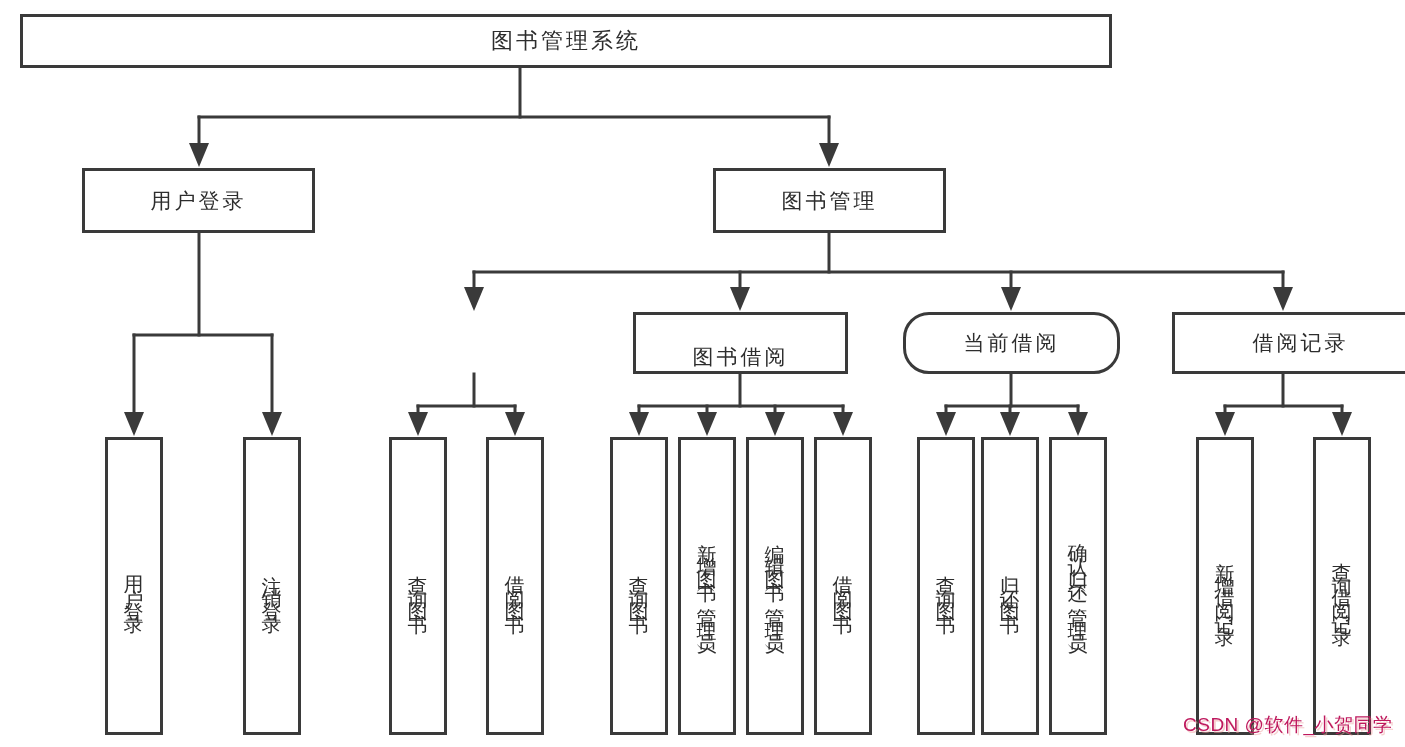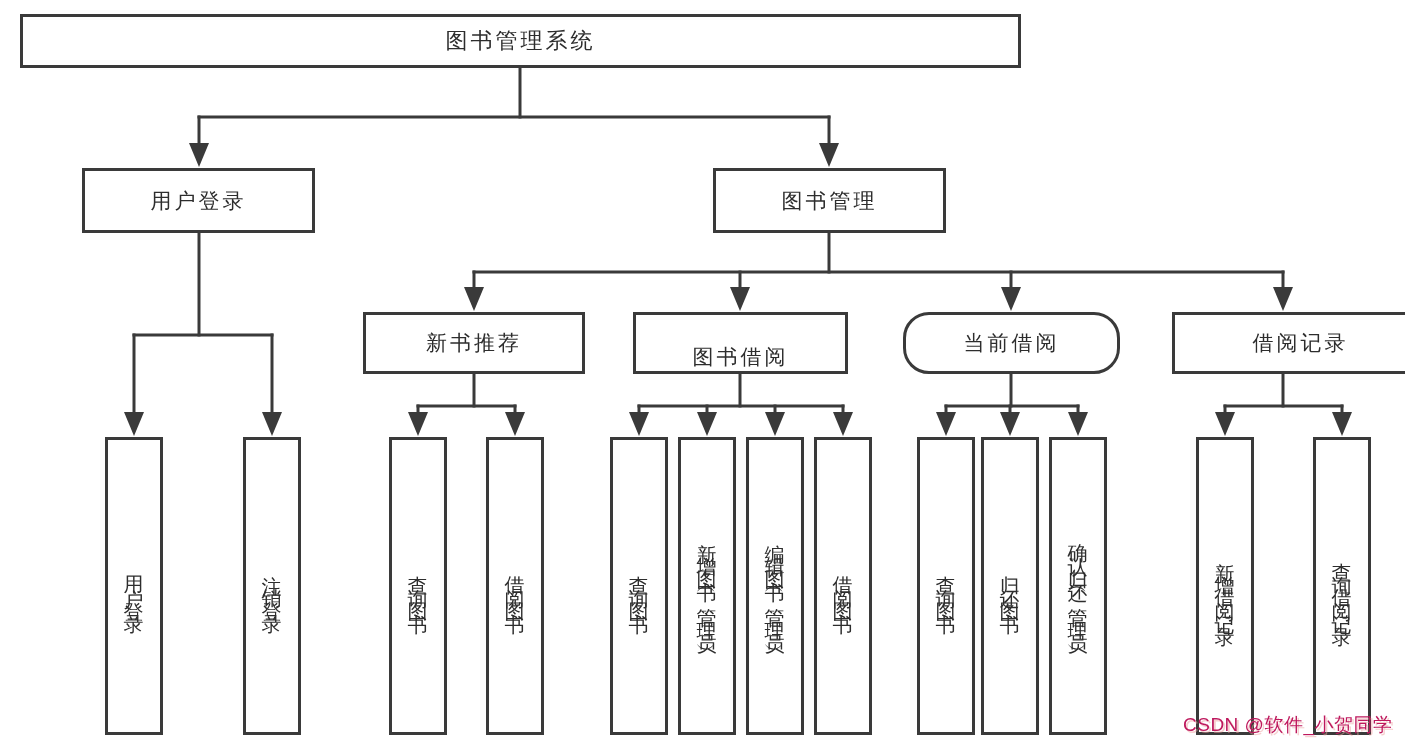--- a/index.html
+++ b/index.html
@@ -106,34 +106,31 @@
       <path d="M765,412 L785,412 L775,436 Z"></path>
       <path d="M833,412 L853,412 L843,436 Z"></path>
       <path d="M936,412 L956,412 L946,436 Z"></path>
       <path d="M1000,412 L1020,412 L1010,436 Z"></path>
       <path d="M1068,412 L1088,412 L1078,436 Z"></path>
       <path d="M1215,412 L1235,412 L1225,436 Z"></path>
       <path d="M1332,412 L1352,412 L1342,436 Z"></path>
     </g>
   </svg>
 
-  <div class="hbox title-box" style="left:20px;top:14px;width:1001px;height:54px;">
+  <div class="hbox title-box" style="left:20px;top:14px;width:1092px;height:54px;">
     <span>图书管理系统</span>
   </div>
 
   <div class="hbox" style="left:82px;top:168px;width:233px;height:65px;">
     <span>用户登录</span>
   </div>
   <div class="hbox" style="left:713px;top:168px;width:233px;height:65px;">
     <span>图书管理</span>
   </div>
 
-  <div class="hbox" style="left:363px;top:312px;width:222px;height:62px;">
-    <span>新书推荐</span>
-  </div>
   <div class="hbox" style="left:633px;top:312px;width:215px;height:62px;align-items:flex-end;">
     <span>图书借阅</span>
   </div>
   <div class="hbox" style="left:903px;top:312px;width:217px;height:62px;border-radius:26px;">
     <span>当前借阅</span>
   </div>
   <div class="hbox" style="left:1172px;top:312px;width:257px;height:62px;">
     <span>借阅记录</span>
   </div>
 

